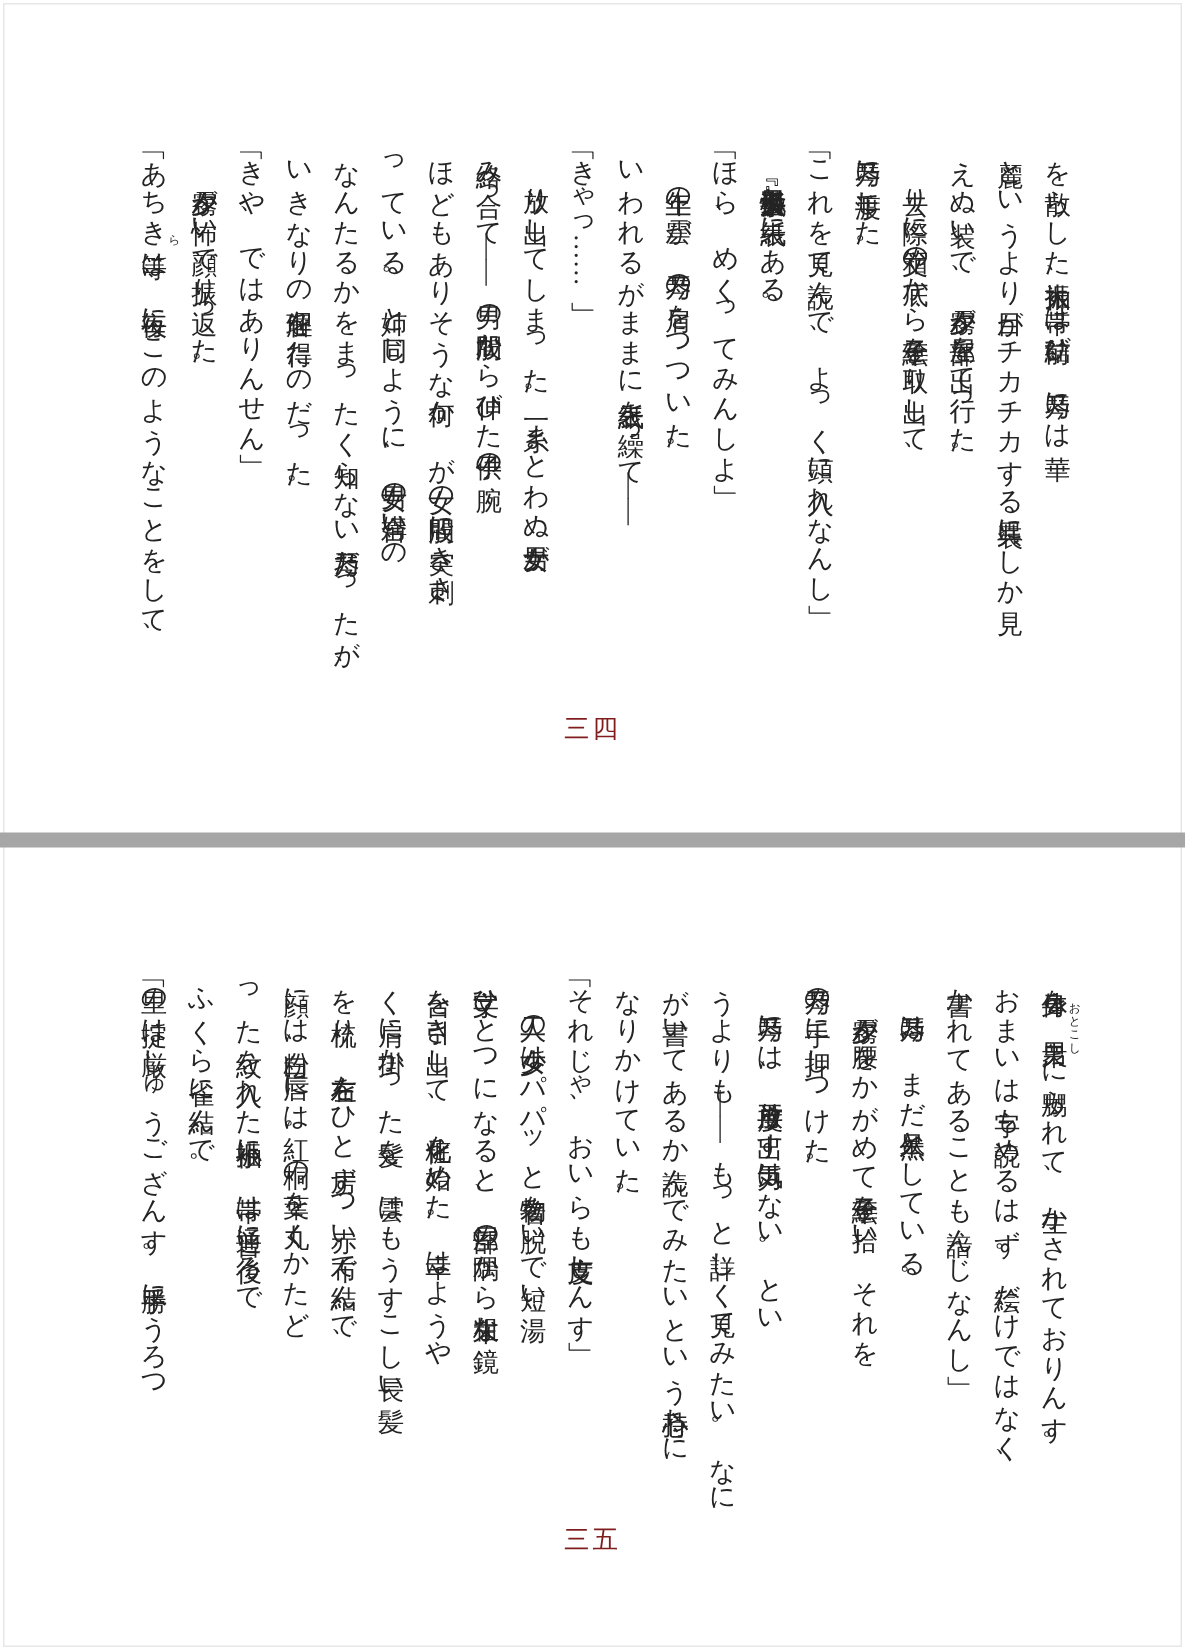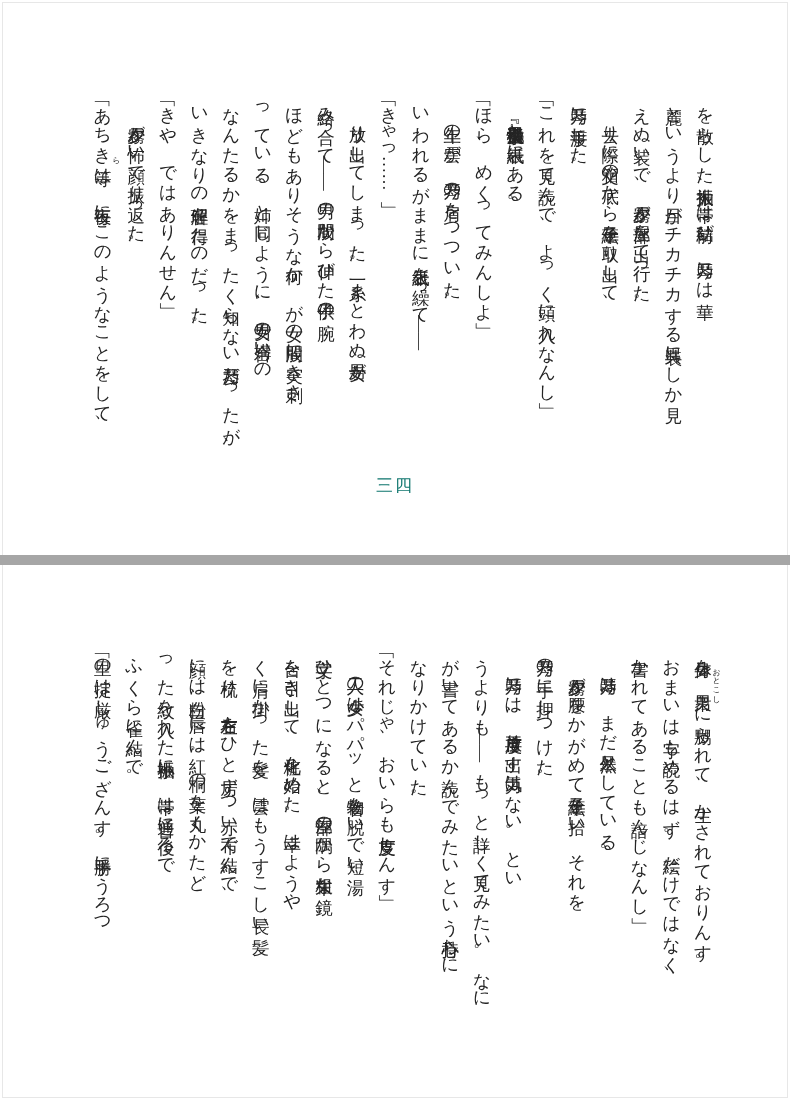--- a/index.html
+++ b/index.html
@@ -59,21 +59,21 @@
     letter-spacing: 0;
     font-family: "Liberation Serif", "DejaVu Serif", serif;
   }
   .page-number {
     position: absolute;
     left: 0;
     width: 100%;
     text-align: center;
     font-size: 17px;
     letter-spacing: 2px;
-    color: #0f766e;
+    color: #7f1d1d;
   }
   .page1 .page-number { top: 474px; }
   .page2 .page-number { top: 450px; }
 </style>
 </head>
 <body>
 
 <div class="viewport" style="color: rgb(36, 36, 36);">
 
   <div class="page page1">
@@ -120,16 +120,17 @@
         <div class="col indent">二人の少女はパパッと着物を脱いで短い湯</div>
         <div class="col">文字ひとつになると、部屋の隅から粗末な鏡</div>
         <div class="col">台を引き出して、化粧を始めた。幸はようや</div>
         <div class="col">く肩に掛かった髪を、雲はもうすこし長い髪</div>
         <div class="col">を梳り、左右をひと房ずつ赤い布で結んで、</div>
         <div class="col">顔には白粉、唇には紅。桐の葉を丸くかたど</div>
         <div class="col">った紋を入れた小振袖に、帯は普通に後ろで</div>
         <div class="col">ふくら雀に結んで。</div>
         <div class="col">「里の掟は厳しゅうござんす。勝手にうろつ</div>
       </div>
+    <div class="page-number">三五</div>
   </div>
 
   <div class="frame" style="border-color: rgb(231, 231, 231);"></div>
 </div>
 
 </body></html>

